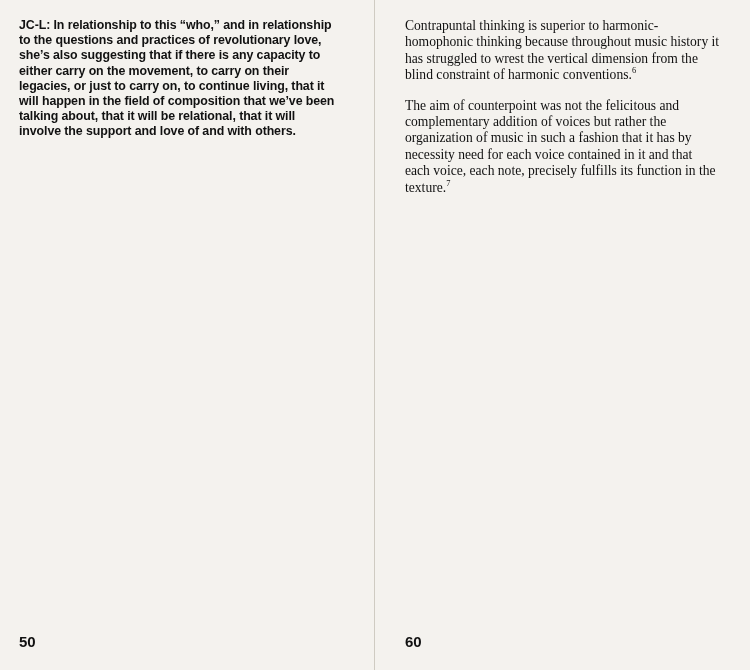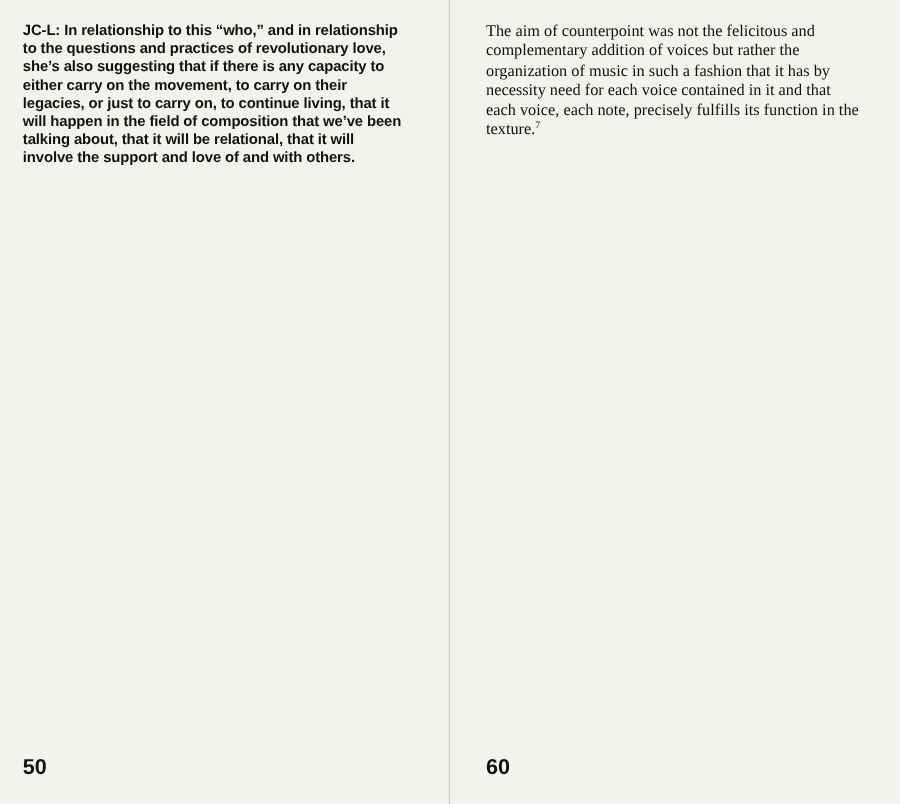--- a/index.html
+++ b/index.html
@@ -71,21 +71,21 @@
   sup {
     font-size: 0.62em;
     vertical-align: super;
     line-height: 0;
   }
   .folio {
     position: absolute;
     bottom: 20px;
     font-family: "Liberation Sans", sans-serif;
     font-weight: bold;
-    font-size: 18px;
+    font-size: 15px;
     color: #111;
   }
   .folio-left {
     left: 19px;
   }
   .folio-right {
     left: 30px;
   }
 </style>
 </head>
@@ -94,17 +94,18 @@
 <div class="spread">
 
   <div class="page page-left">
     <p class="speech"><span class="speaker">JC-L:</span><span> In relationship to this “who,” and in relationship to the questions and practices of revolutionary love, she’s also suggesting that if there is any capacity to either carry on the movement, to carry on their legacies, or just to carry on, to continue living, that it will happen in the field of composition that we’ve been talking about, that it will be relational, that it will involve the support and love of and with others.</span></p>
     <div class="folio folio-left">50</div>
   </div>
 
   <div class="gutter"></div>
 
   <div class="page page-right">
+    <p class="body-par"><span>Contrapuntal thinking is superior to harmonic-homophonic thinking because throughout music history it has struggled to wrest the vertical dimension from the blind constraint of harmonic conventions.</span><sup>6</sup></p>
     <p class="body-par"><span>The aim of counterpoint was not the felicitous and complementary addition of voices but rather the organization of music in such a fashion that it has by necessity need for each voice contained in it and that each voice, each note, precisely fulfills its function in the texture.</span><sup>7</sup></p>
     <div class="folio folio-right">60</div>
   </div>
 
 </div>
 
 </body></html>

